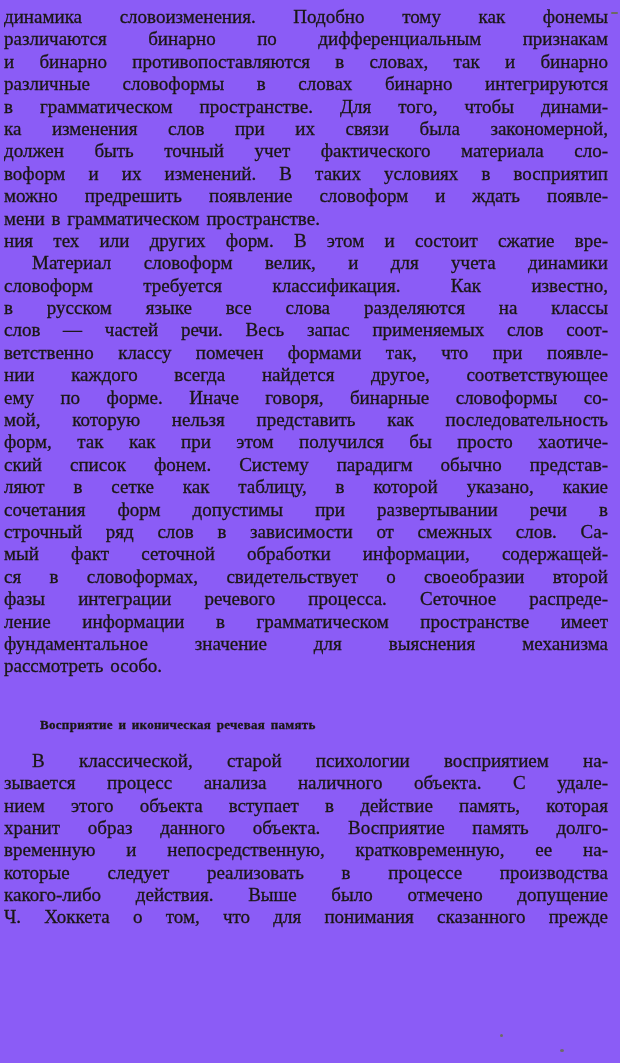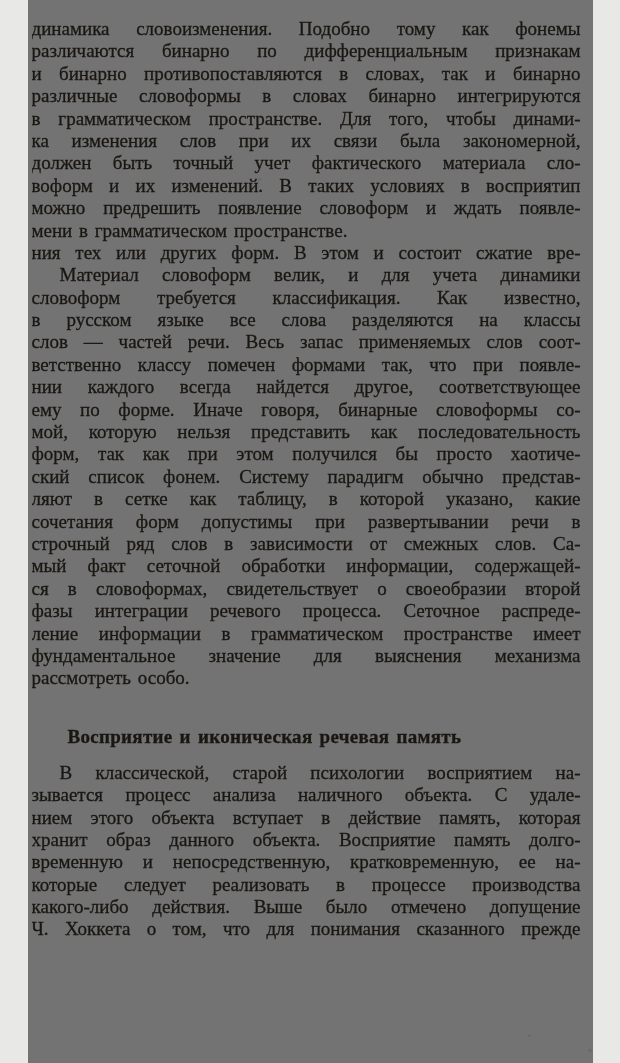--- a/index.html
+++ b/index.html
@@ -1,42 +1,42 @@
 <!DOCTYPE html>
 <html><head>
 <meta charset="utf-8">
 <style>
   html, body { margin: 0; padding: 0; background: #e8e8e6; }
   .page {
     position: relative;
-    width: 565px;
+    width: 620px;
     height: 1063px;
     margin: 0 auto;
-    background: #737373;
+    background: #8b5cf6;
     color: #1a1713;
     font-family: "Liberation Serif", "DejaVu Serif", serif;
     font-size: 19px;
     box-sizing: border-box;
-    padding: 18px 12px 0 4px;
+    padding: 6px 12px 0 4px;
     overflow: hidden;
     -webkit-text-stroke: 0.3px;
   }
   .paragraph { margin: 0; }
   .line {
     height: 22.4px;
     line-height: 22.4px;
     text-align: justify;
     text-align-last: justify;
     word-spacing: 2px;
     overflow: hidden;
   }
   .line.indent { text-indent: 28px; }
   .line.para-end { text-align-last: left; }
   .heading {
-    font-size: 19px;
+    font-size: 13px;
     font-weight: bold;
     line-height: 22px;
     margin: 36px 0 14px 36px;
     letter-spacing: 0.3px;
     word-spacing: 2px;
   }
   .page-number {
     position: absolute;
     top: 1060px;
     left: 15px;

